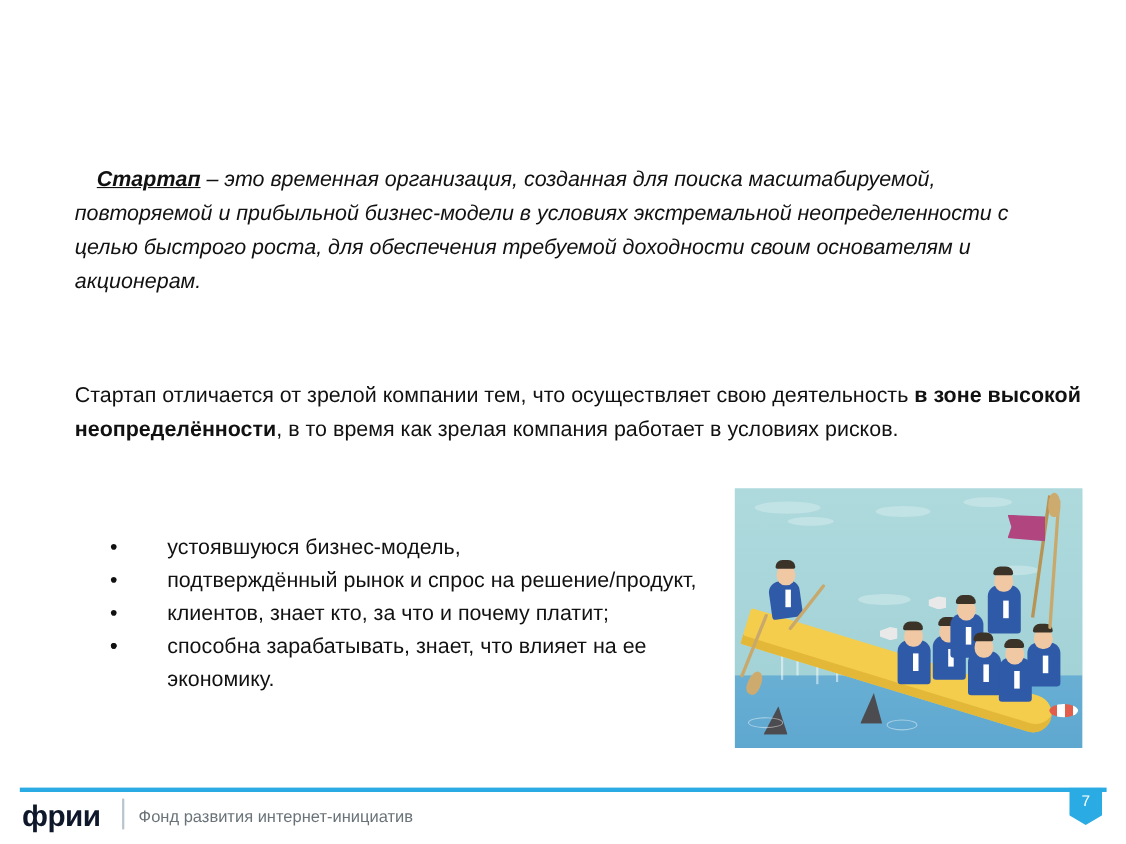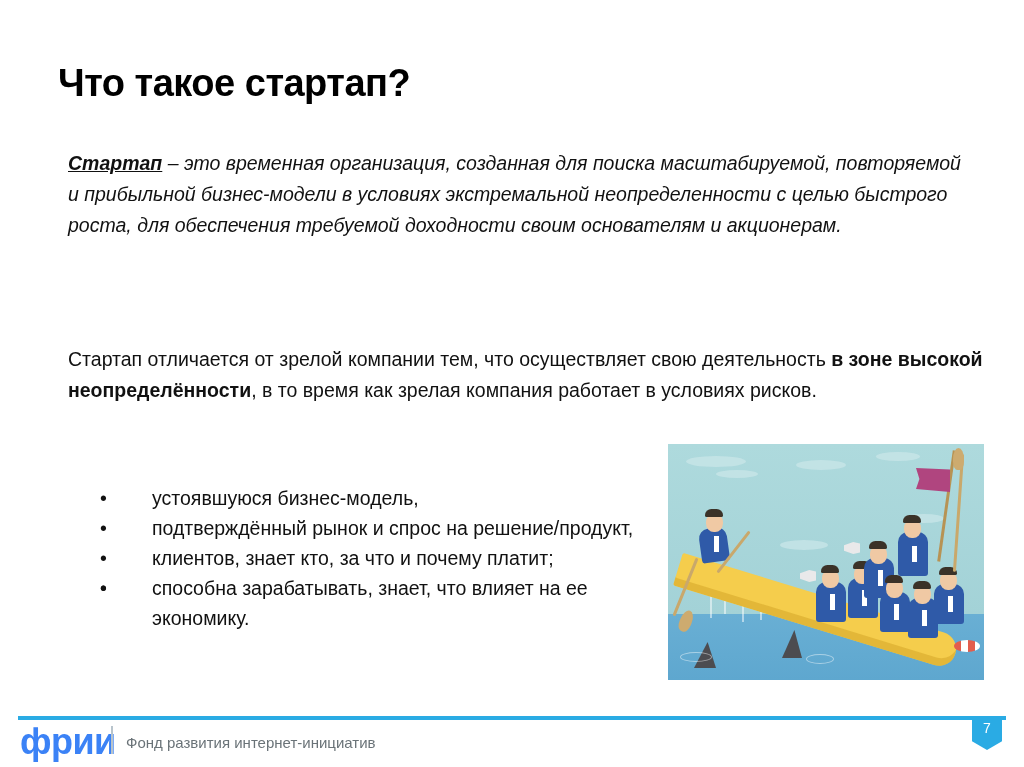--- a/index.html
+++ b/index.html
@@ -44,20 +44,21 @@
     font-size: 19.5px;
     font-style: italic;
     line-height: 31px;
     color: #111111;
     text-align: left;
   }
   .definition .term {
     font-weight: bold;
     font-style: italic;
     text-decoration: underline;
+    margin-left: 20px;
   }
 
   
   .attribution {
     position: absolute;
     left: 68px;
     top: 305px;
     width: 918px;
     text-align: right;
     font-size: 19.5px;
@@ -263,23 +264,23 @@
     left: 18px;
     top: 716px;
     width: 988px;
     height: 4px;
     background: #2aabe4;
   }
   .footer-logo {
     position: absolute;
     left: 20px;
     top: 727px;
-    font-size: 36px;
+    font-size: 27px;
     font-weight: bold;
-    color: #3b82f6;
+    color: #0f172a;
     letter-spacing: -0.5px;
     line-height: 30px;
   }
   .footer-sep {
     position: absolute;
     left: 111px;
     top: 726px;
     width: 2px;
     height: 28px;
     background: #b8c4cc;
@@ -304,21 +305,20 @@
     font-size: 14px;
     text-align: center;
     line-height: 24px;
   }
 </style>
 </head>
 <body>
 
 <div class="slide">
 
-  <div class="slide-title">Что такое стартап?</div>
 
   <div class="definition"><span class="term">Стартап</span><span> – это временная организация, созданная для поиска масштабируемой, повторяемой и прибыльной бизнес-модели в условиях экстремальной неопределенности с целью быстрого роста, для обеспечения требуемой доходности своим основателям и акционерам.</span></div>
 
 
   <div class="body-par"><span>Стартап отличается от зрелой компании тем, что осуществляет свою деятельность </span><span class="strong">в зоне высокой неопределённости</span><span>, в то время как зрелая компания работает в условиях рисков.</span></div>
 
 
   <ul class="bullet-list">
     <li class="bullet-item">
       <span class="bullet-dot">•</span>

